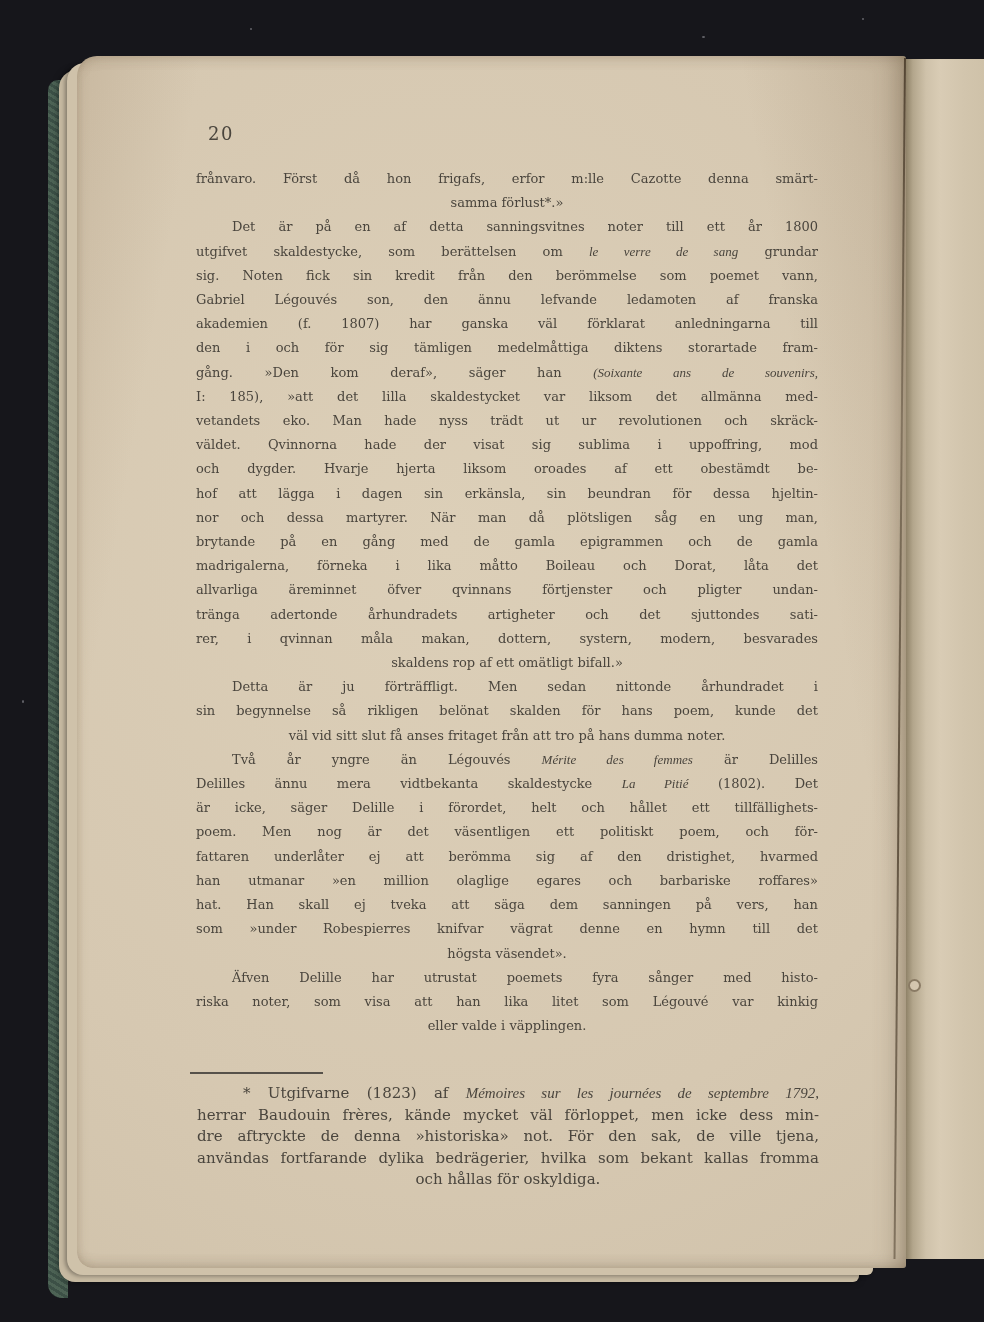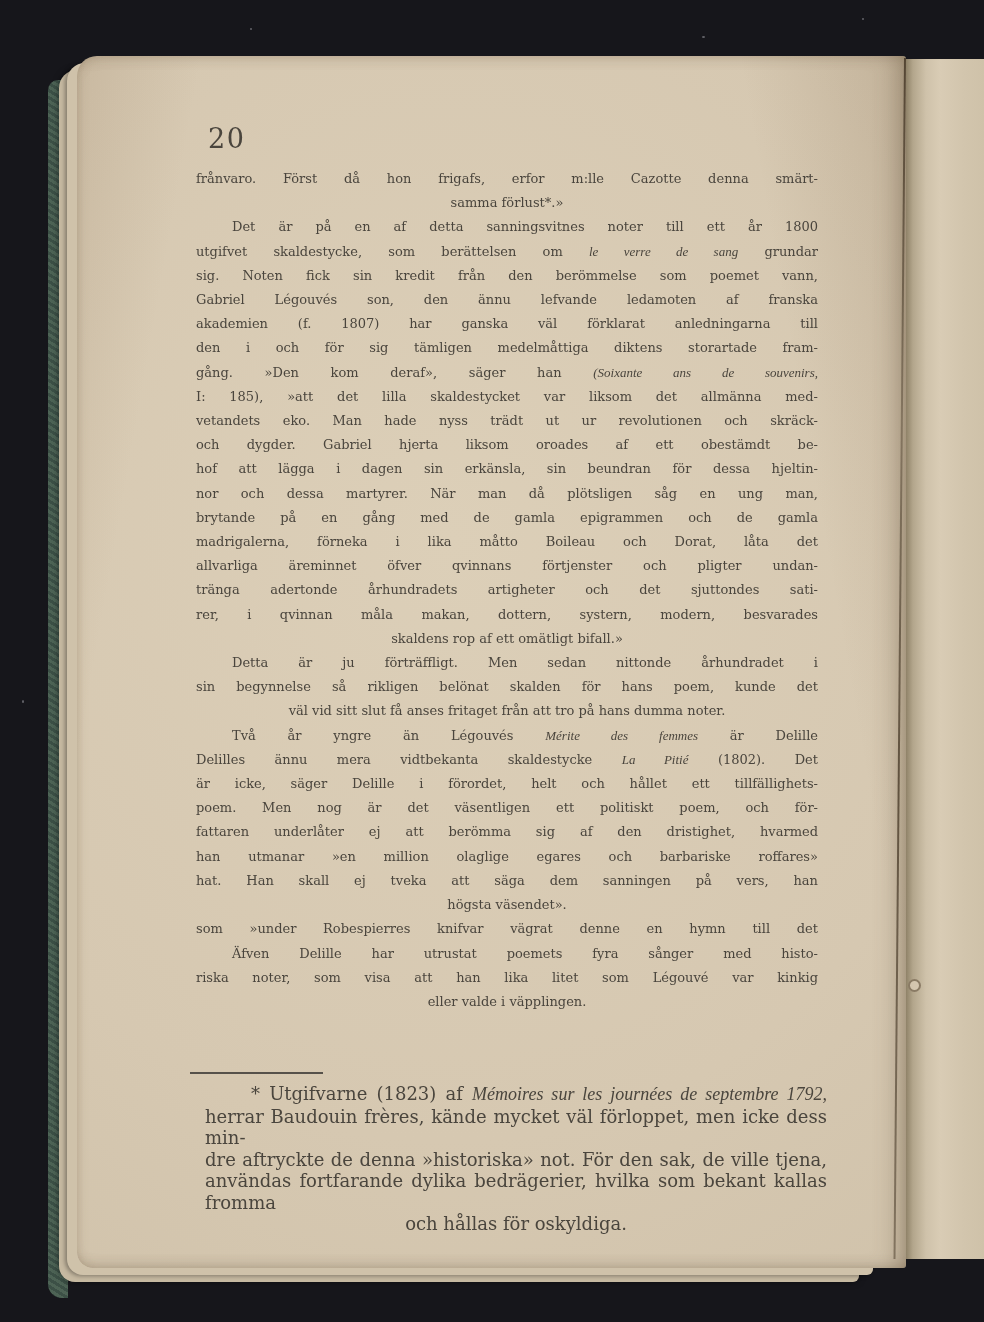--- a/index.html
+++ b/index.html
@@ -31,26 +31,26 @@
     background:linear-gradient(90deg,#8f8268 0px,#b3a68c 7px,#cfc2aa 20px,#d9ccb5 34px,#d2c5ad 58px,#cfc2a9 78px);}
   .crease{position:absolute;left:904px;top:58px;width:2px;height:1201px;
     transform:rotate(0.5deg);transform-origin:top center;
     background:linear-gradient(180deg,rgba(80,66,48,.95),rgba(80,66,48,.45) 30%,rgba(80,66,48,.85) 60%,rgba(80,66,48,.55));}
   .wormhole{position:absolute;left:908px;top:979px;width:9px;height:9px;border-radius:50%;
     border:2px solid rgba(88,73,52,.6);background:rgba(215,201,178,.9);}
   .speck{position:absolute;border-radius:50%;background:#84848c;opacity:.7;}
 
   
   .ink{color:#4a453d;}
-  #page-number{position:absolute;left:208px;top:123px;font-size:27px;letter-spacing:1.5px;}
+  #page-number{position:absolute;left:208px;top:123px;font-size:18px;letter-spacing:1.5px;}
   #body-text{position:absolute;left:196px;top:167px;width:622px;font-size:13px;
     text-rendering:optimizeLegibility;}
   #body-text .tline{line-height:24.2px;min-height:24.2px;}
   #footnote-rule{position:absolute;left:190px;top:1072px;width:133px;height:1.5px;background:#56514a;}
-  #footnote-text{position:absolute;left:197px;top:1083px;width:622px;font-size:18px;margin-left:8px;}
+  #footnote-text{position:absolute;left:197px;top:1083px;width:622px;font-size:15px;}
   #footnote-text .tline{line-height:21.5px;min-height:21.5px;}
   .tline{text-align:center;white-space:normal;}
   .just{text-align:justify;text-align-last:justify;text-justify:inter-word;}
   .ind{text-indent:36px;}
   .indfn{text-indent:46px;}
   .it{font-style:italic;font-family:Liberation Serif, serif;}
 </style>
 </head>
 <body>
 
@@ -77,41 +77,42 @@
       <div class="tline"><span>samma förlust*.»</span></div>
       <div class="tline just ind"><span>Det är på en af detta sanningsvitnes noter till ett år 1800</span></div>
       <div class="tline just"><span>utgifvet skaldestycke, som berättelsen om </span><span class="it">le verre de sang</span><span> grundar</span></div>
       <div class="tline just"><span>sig.  Noten fick sin kredit från den berömmelse som poemet vann,</span></div>
       <div class="tline just"><span>Gabriel Légouvés son, den ännu lefvande ledamoten af franska</span></div>
       <div class="tline just"><span>akademien (f. 1807) har ganska väl förklarat anledningarna till</span></div>
       <div class="tline just"><span>den i och för sig tämligen medelmåttiga diktens storartade fram-</span></div>
       <div class="tline just"><span>gång.  »Den kom deraf», säger han </span><span class="it">(Soixante ans de souvenirs,</span></div>
       <div class="tline just"><span>I: 185), »att det lilla skaldestycket var liksom det allmänna med-</span></div>
       <div class="tline just"><span>vetandets eko.  Man hade nyss trädt ut ur revolutionen och skräck-</span></div>
-      <div class="tline just"><span>och dygder.  Gabriel hjerta liksom oroades af ett obestämdt be-</span></div>
+      <div class="tline just"><span>väldet.  Qvinnorna hade der visat sig sublima i uppoffring, mod</span></div>
+      <div class="tline just"><span>och dygder.  Hvarje hjerta liksom oroades af ett obestämdt be-</span></div>
       <div class="tline just"><span>hof att lägga i dagen sin erkänsla, sin beundran för dessa hjeltin-</span></div>
       <div class="tline just"><span>nor och dessa martyrer.  När man då plötsligen såg en ung man,</span></div>
       <div class="tline just"><span>brytande på en gång med de gamla epigrammen och de gamla</span></div>
       <div class="tline just"><span>madrigalerna, förneka i lika måtto Boileau och Dorat, låta det</span></div>
       <div class="tline just"><span>allvarliga äreminnet öfver qvinnans förtjenster och pligter undan-</span></div>
       <div class="tline just"><span>tränga adertonde århundradets artigheter och det sjuttondes sati-</span></div>
       <div class="tline just"><span>rer, i qvinnan måla makan, dottern, systern, modern, besvarades</span></div>
       <div class="tline"><span>skaldens rop af ett omätligt bifall.»</span></div>
       <div class="tline just ind"><span>Detta är ju förträffligt.  Men sedan nittonde århundradet i</span></div>
       <div class="tline just"><span>sin begynnelse så rikligen belönat skalden för hans poem, kunde det</span></div>
       <div class="tline"><span>väl vid sitt slut få anses fritaget från att tro på hans dumma noter.</span></div>
-      <div class="tline just ind"><span>Två år yngre än Légouvés </span><span class="it">Mérite des femmes</span><span> är Delille</span></div>
+      <div class="tline just ind"><span>Två år yngre än Légouvés </span><span class="it">Mérite des femmes</span><span> är Delilles</span></div>
       <div class="tline just"><span>Delilles ännu mera vidtbekanta skaldestycke </span><span class="it">La Pitié</span><span> (1802).  Det</span></div>
       <div class="tline just"><span>är icke, säger Delille i förordet, helt och hållet ett tillfällighets-</span></div>
       <div class="tline just"><span>poem.  Men nog är det väsentligen ett politiskt poem, och för-</span></div>
       <div class="tline just"><span>fattaren underlåter ej att berömma sig af den dristighet, hvarmed</span></div>
       <div class="tline just"><span>han utmanar »en million olaglige egares och barbariske roffares»</span></div>
       <div class="tline just"><span>hat.  Han skall ej tveka att säga dem sanningen på vers, han</span></div>
+      <div class="tline just"><span>som »under Robespierres knifvar vägrat denne en hymn till det</span></div>
       <div class="tline"><span>högsta väsendet».</span></div>
-      <div class="tline just"><span>som »under Robespierres knifvar vägrat denne en hymn till det</span></div>
       <div class="tline just ind"><span>Äfven Delille har utrustat poemets fyra sånger med histo-</span></div>
       <div class="tline just"><span>riska noter, som visa att han lika litet som Légouvé var kinkig</span></div>
       <div class="tline"><span>eller valde i väpplingen.</span></div>
     </div>
   <div id="footnote-rule"></div>
   <div id="footnote-text" class="ink">
       <div class="tline just indfn"><span>* Utgifvarne (1823) af </span><span class="it">Mémoires sur les journées de septembre 1792,</span></div>
       <div class="tline just"><span>herrar Baudouin frères, kände mycket väl förloppet, men icke dess min-</span></div>
       <div class="tline just"><span>dre aftryckte de denna »historiska» not.  För den sak, de ville tjena,</span></div>
       <div class="tline just"><span>användas fortfarande dylika bedrägerier, hvilka som bekant kallas fromma</span></div>

